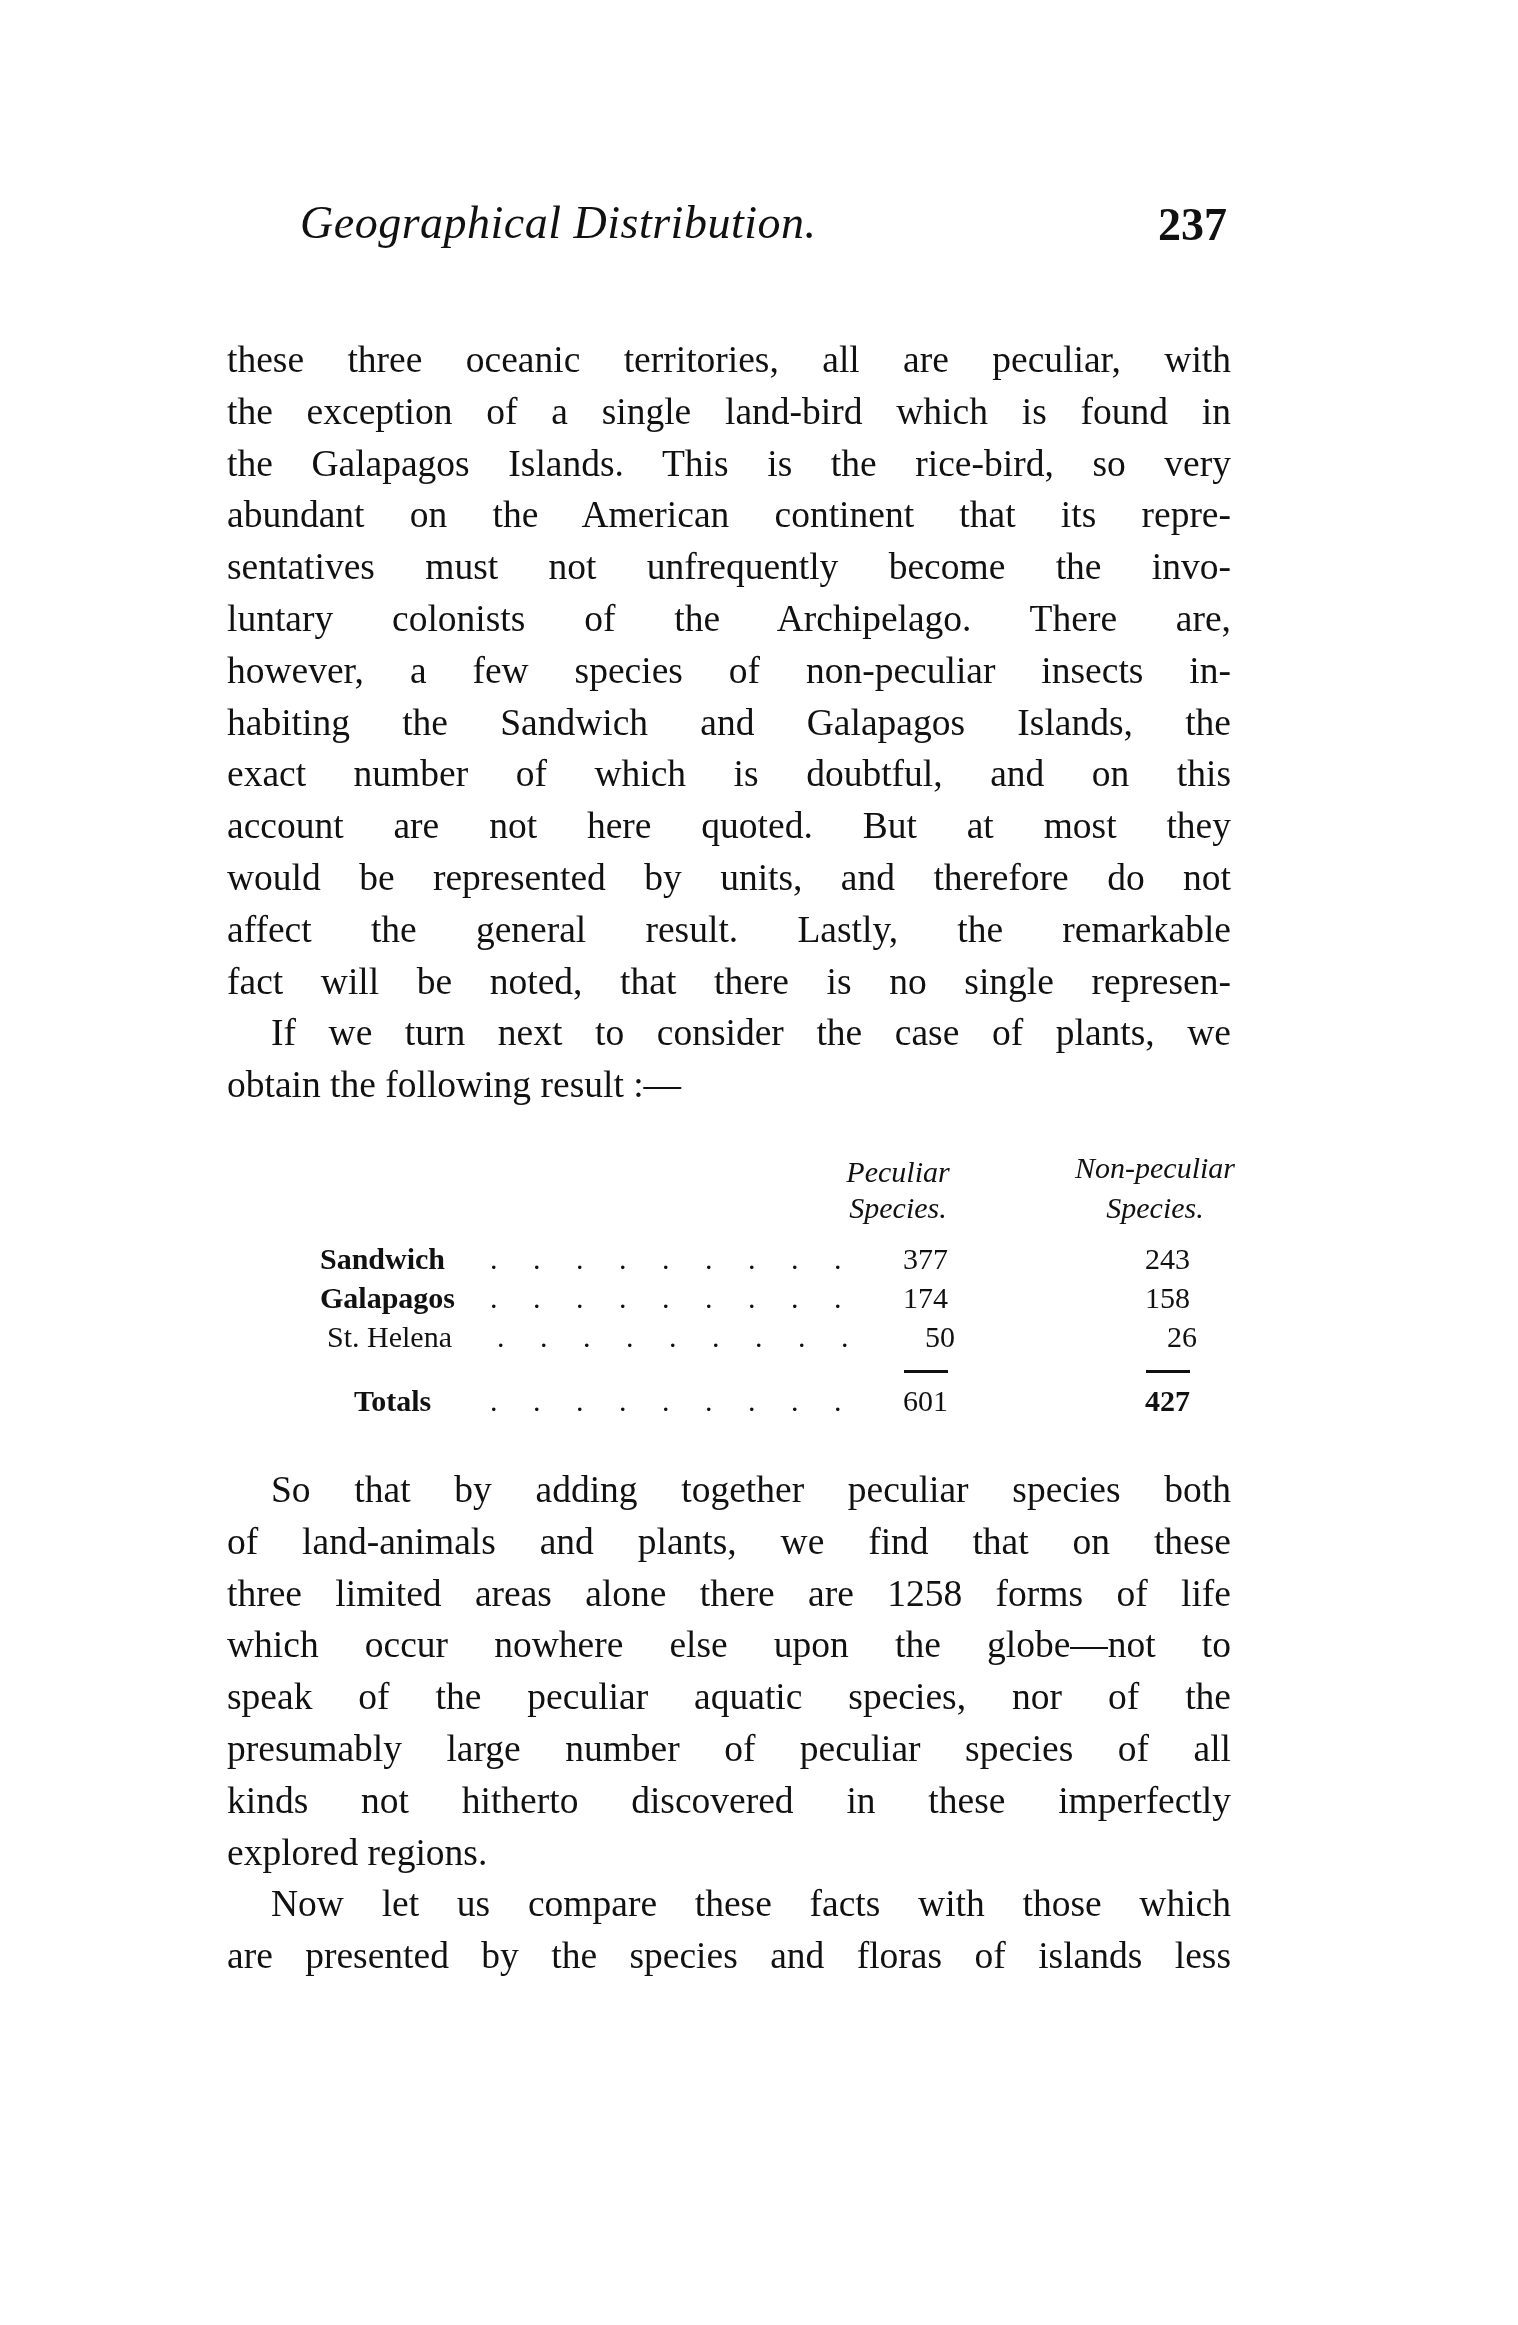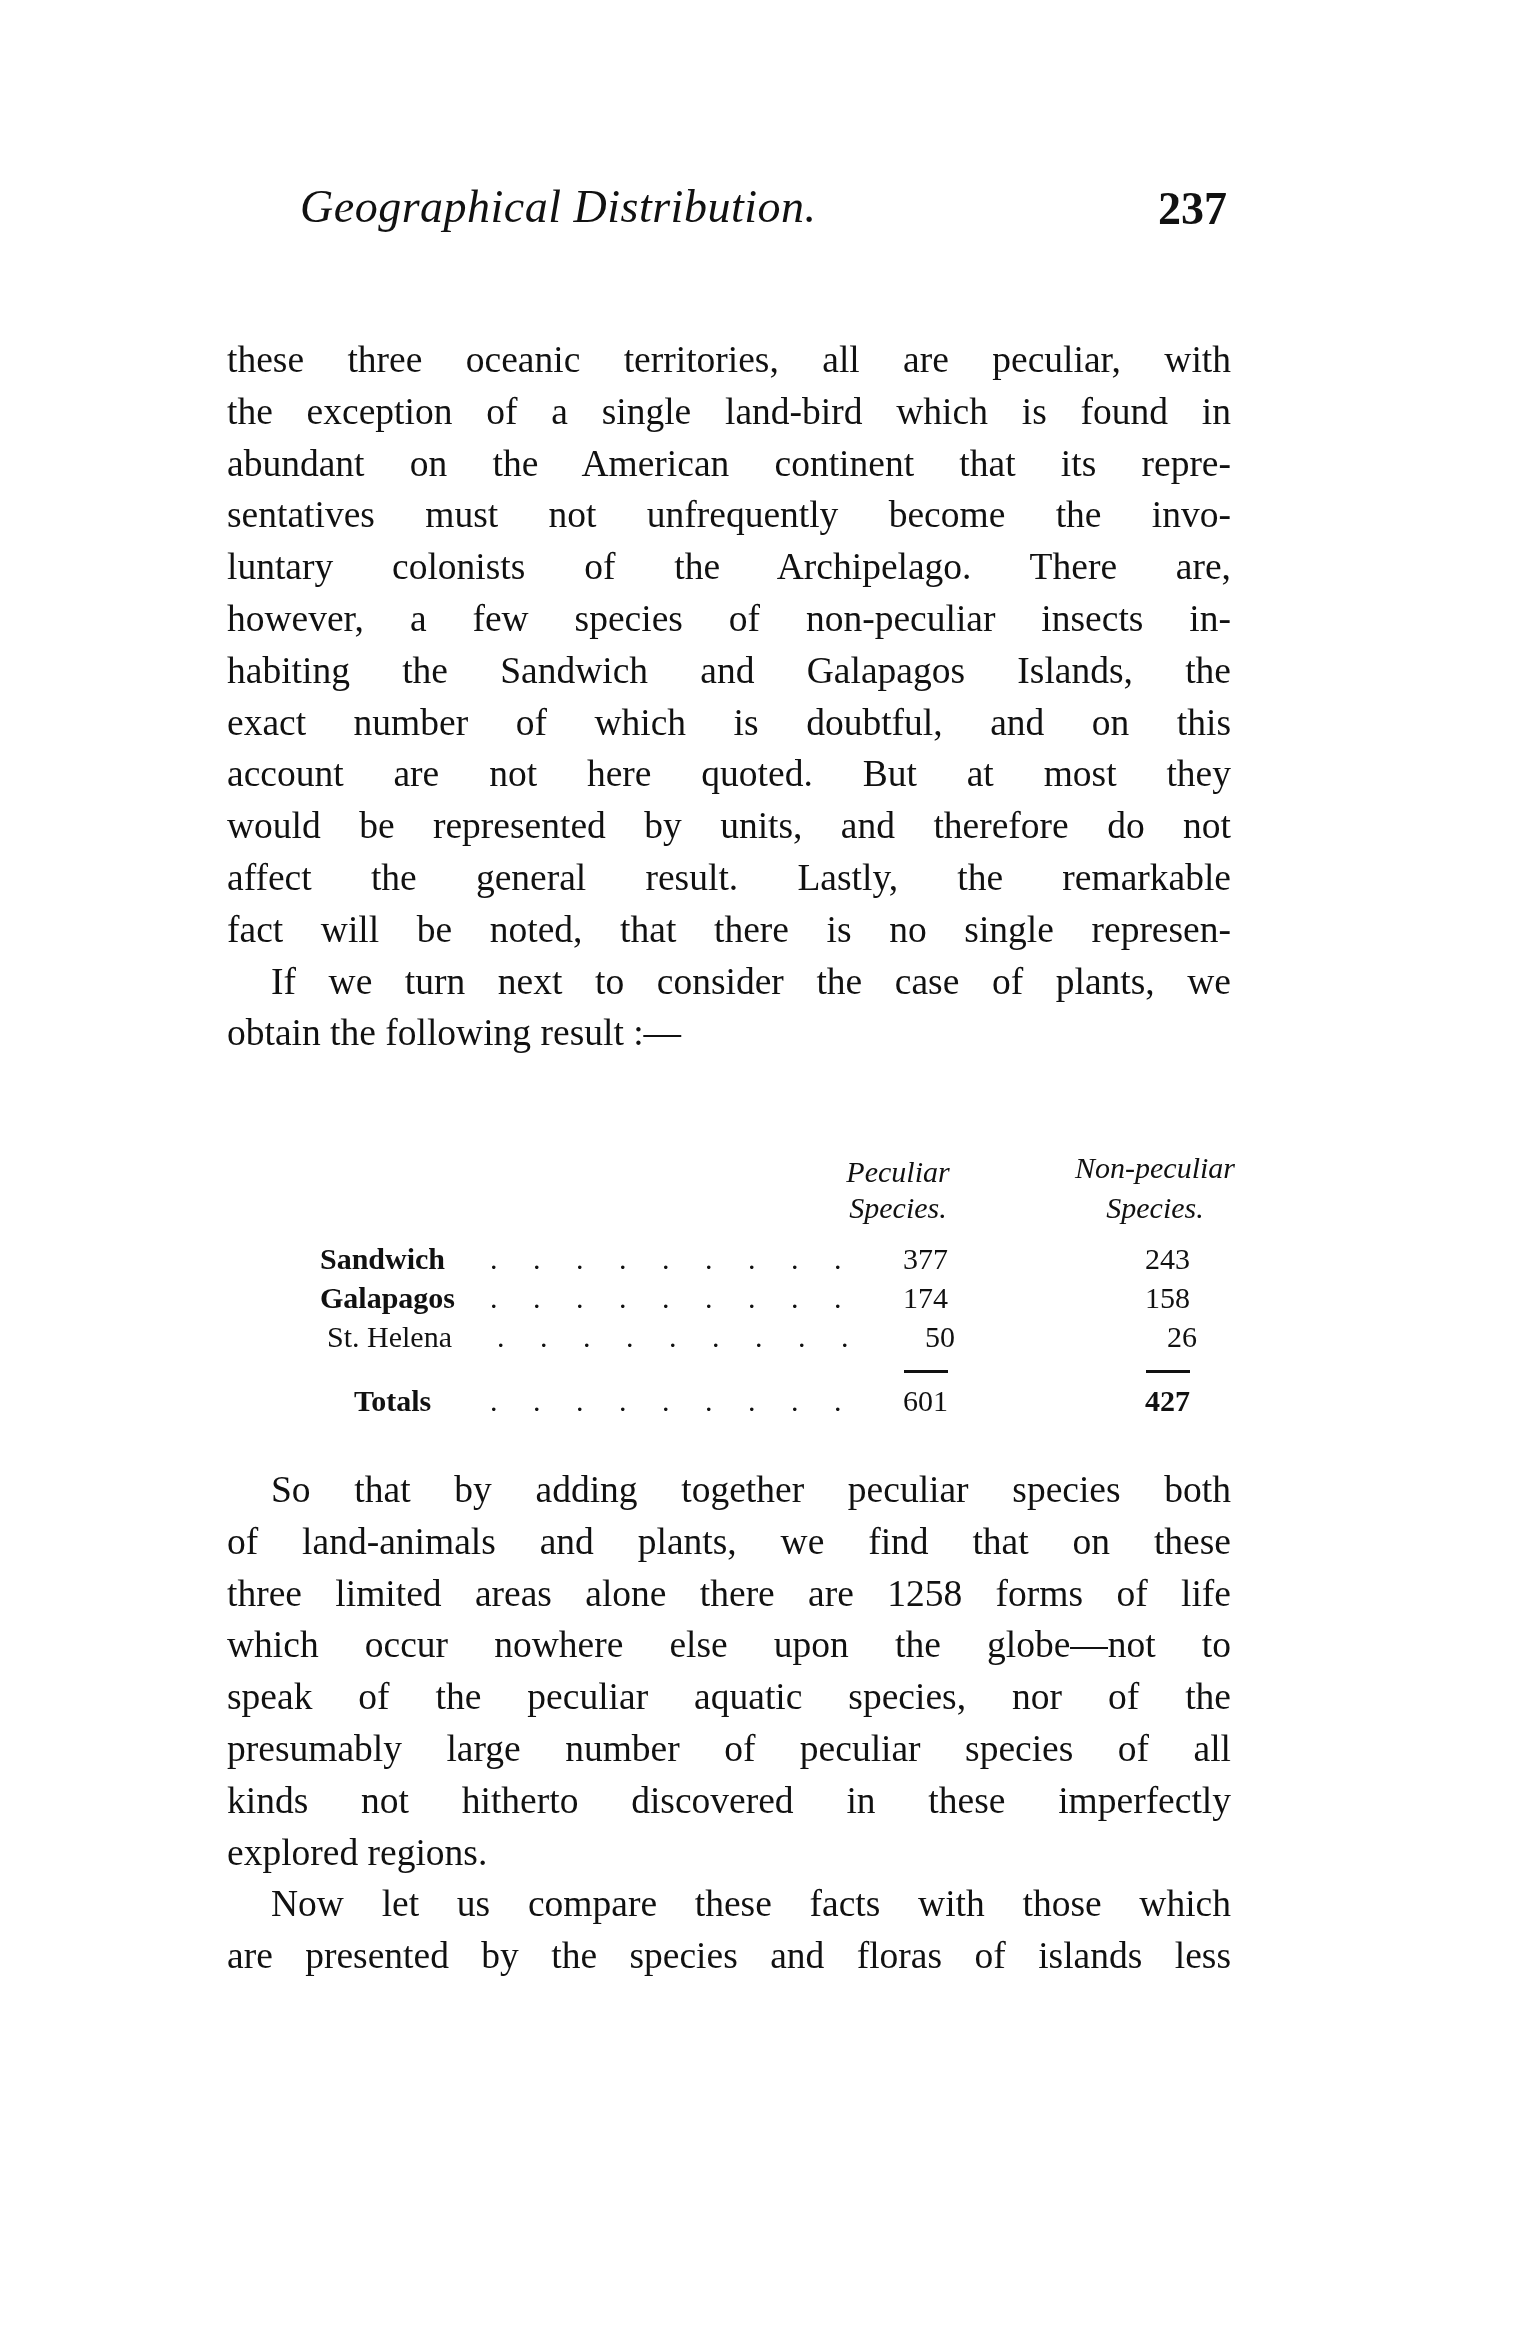--- a/index.html
+++ b/index.html
@@ -1,18 +1,18 @@
 <!DOCTYPE html>
 <html><head>
 <meta charset="utf-8">
 <style>
   html, body { margin:0; padding:0; background:#ffffff; }
   body { width:1518px; height:2325px; position:relative; overflow:hidden;
          font-family:"Liberation Serif","DejaVu Serif",serif; color:#111; }
-  .header { position:absolute; top:180px; left:0; width:1368px; height:70px; }
+  .header { position:absolute; top:196px; left:0; width:1368px; height:70px; }
   .running-title { position:absolute; left:300px; top:0; font-style:italic; font-size:46px; letter-spacing:0.5px; }
   .page-number { position:absolute; left:1158px; top:2px; font-size:46px; font-weight:bold; }
   .body-text { position:absolute; left:227px; width:1004px; font-size:37.5px; line-height:51.8px; }
   .line { display:block; white-space:nowrap; text-align:justify; text-align-last:justify; height:51.8px; }
   .line.last { text-align-last:left; }
   .indent { padding-left:44px; }
   .p1 { top:292px;margin-top:42px; }
   .p2 { top:1464px; }
   .table { position:absolute; left:320px; top:1148px; width:900px; font-size:30px; }
   .th { position:absolute; font-style:italic; text-align:center; width:200px; line-height:40px; font-size:30px; }
@@ -28,20 +28,21 @@
 <body>
 
 <div class="header">
   <span class="running-title">Geographical Distribution.</span>
   <span class="page-number">237</span>
 </div>
 
 <div class="body-text p1">
   <span class="line">these three oceanic territories, all are peculiar, with</span>
   <span class="line">the exception of a single land-bird which is found in</span>
+  <span class="line">the Galapagos Islands. This is the rice-bird, so very</span>
   <span class="line">abundant on the American continent that its repre-</span>
   <span class="line">sentatives must not unfrequently become the invo-</span>
   <span class="line">luntary colonists of the Archipelago. There are,</span>
   <span class="line">however, a few species of non-peculiar insects in-</span>
   <span class="line">habiting the Sandwich and Galapagos Islands, the</span>
   <span class="line">exact number of which is doubtful, and on this</span>
   <span class="line">account are not here quoted. But at most they</span>
   <span class="line">would be represented by units, and therefore do not</span>
   <span class="line">affect the general result. Lastly, the remarkable</span>
   <span class="line">fact will be noted, that there is no single represen-</span>

